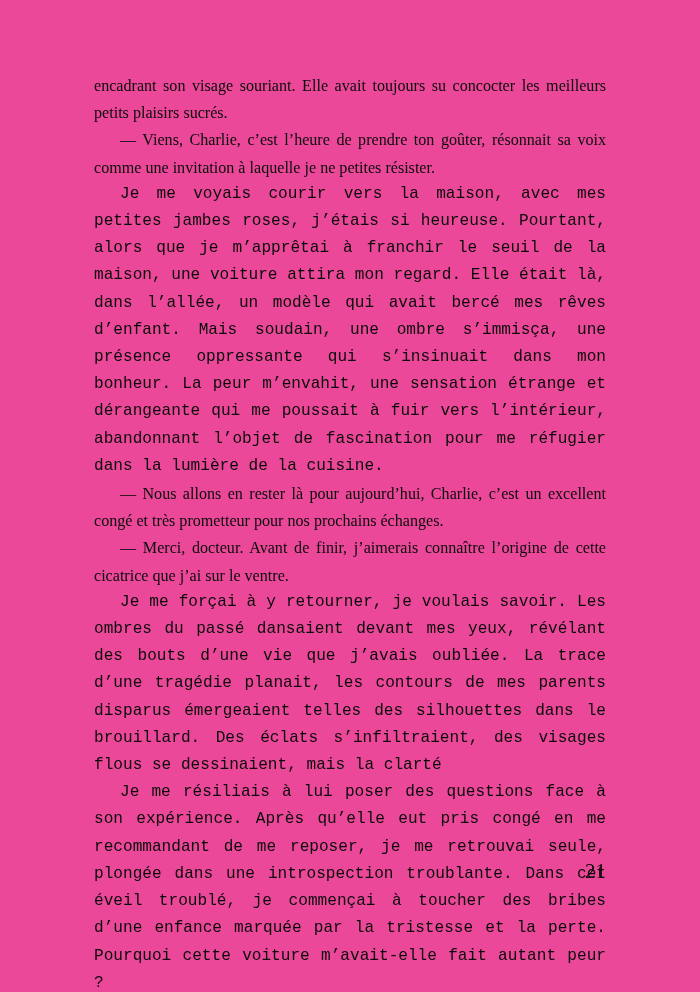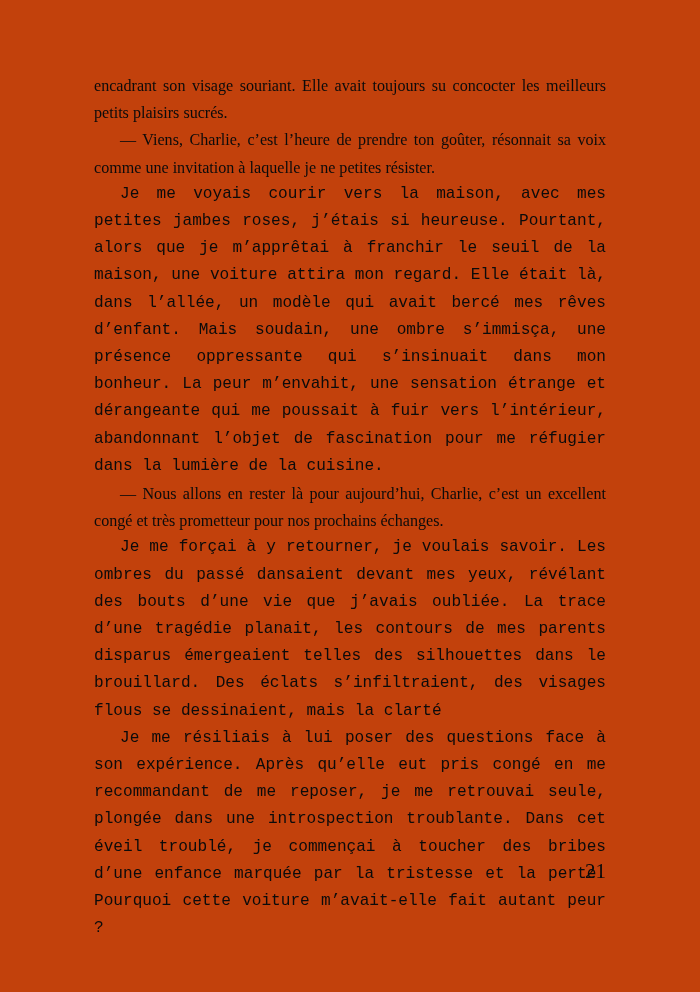--- a/index.html
+++ b/index.html
@@ -5,21 +5,21 @@
 <style>
   html, body {
     margin: 0;
     padding: 0;
     background: #ffffff;
   }
   .page {
     position: relative;
     width: 700px;
     height: 992px;
-    background: #c2410c;
+    background: #ec4899;
     overflow: hidden;
     box-sizing: border-box;
   }
   .text-column {
     position: absolute;
     left: 94px;
     top: 72px;
     width: 512px;
     font-family: "Liberation Serif", "DejaVu Serif", serif;
     font-size: 16.1px;
@@ -62,20 +62,21 @@
 
     <p class="para">encadrant son visage souriant. Elle avait toujours su concocter les meilleurs petits plaisirs sucrés.</p>
 
     <p class="para dash">— Viens, Charlie, c’est l’heure de prendre ton goûter, résonnait sa voix comme une invitation à laquelle je ne petites résister.</p>
 
     <p class="para indent">Je me voyais courir vers la maison, avec mes petites jambes roses, j’étais si heureuse. Pourtant, alors que je m’apprêtai à franchir le seuil de la maison, une voiture attira mon regard. Elle était là, dans l’allée, un modèle qui avait bercé mes rêves d’enfant. Mais soudain, une ombre s’immisça, une présence oppressante qui s’insinuait dans mon bonheur. La peur m’envahit, une sensation étrange et dérangeante qui me poussait à fuir vers l’intérieur, abandonnant l’objet de fascination pour me réfugier dans la lumière de la cuisine.</p>
 
 
     <p class="para dash">— Nous allons en rester là pour aujourd’hui, Charlie, c’est un excellent congé et très prometteur pour nos prochains échanges.</p>
 
+    <p class="para dash">— Merci, docteur. Avant de finir, j’aimerais connaître l’origine de cette cicatrice que j’ai sur le ventre.</p>
 
 
     <p class="para indent">Je me forçai à y retourner, je voulais savoir. Les ombres du passé dansaient devant mes yeux, révélant des bouts d’une vie que j’avais oubliée. La trace d’une tragédie planait, les contours de mes parents disparus émergeaient telles des silhouettes dans le brouillard. Des éclats s’infiltraient, des visages flous se dessinaient, mais la clarté</p>
 
     <p class="para indent">Je me résiliais à lui poser des questions face à son expérience. Après qu’elle eut pris congé en me recommandant de me reposer, je me retrouvai seule, plongée dans une introspection troublante. Dans cet éveil troublé, je commençai à toucher des bribes d’une enfance marquée par la tristesse et la perte. Pourquoi cette voiture m’avait-elle fait autant peur ?</p>
 
   </div>
 
   <div class="page-number">21</div>
 

